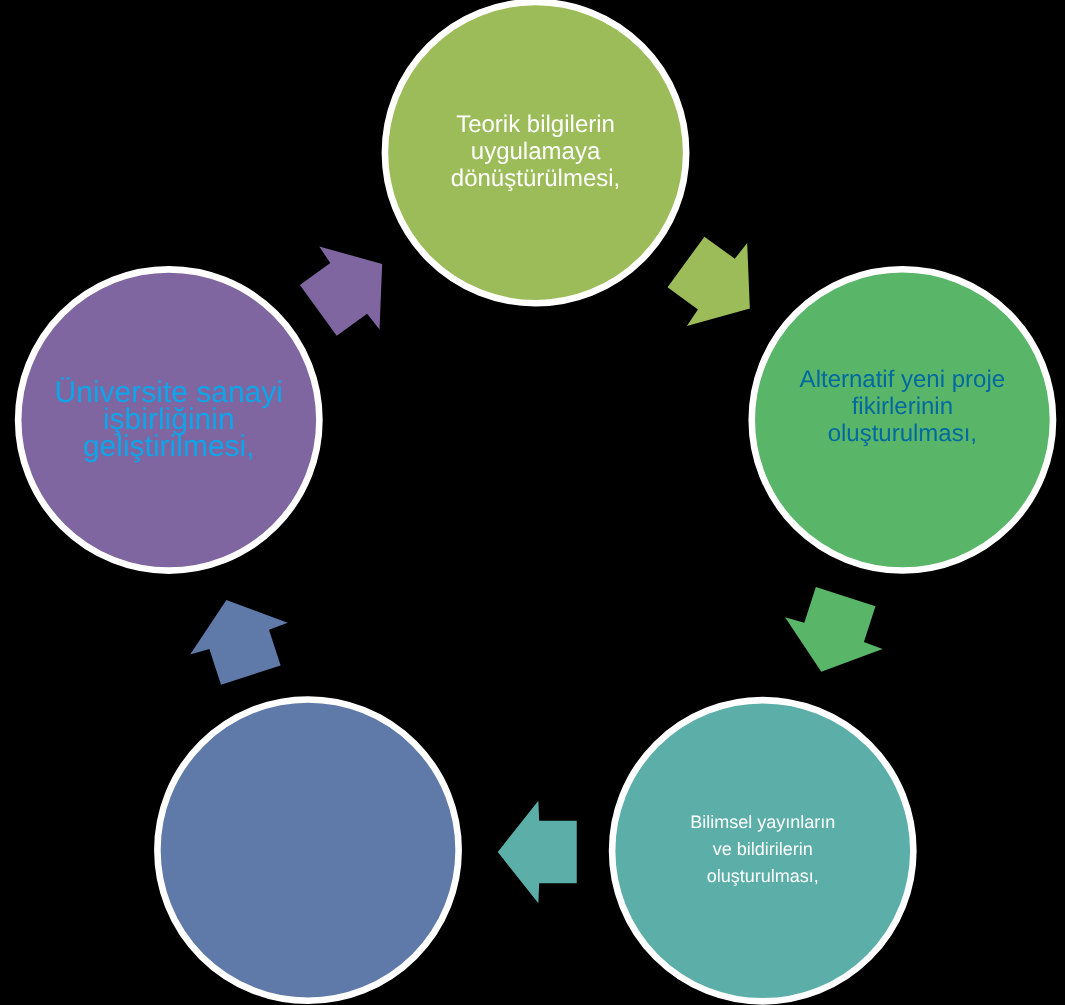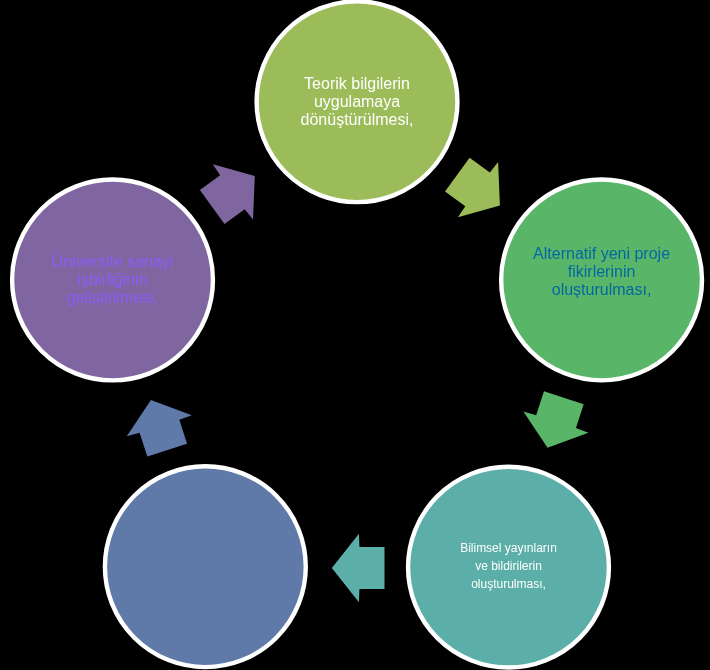--- a/index.html
+++ b/index.html
@@ -43,17 +43,17 @@
 
   <div class="node-label" style="left: 254.41px; top: -0.87px; width: 205.24px; height: 205.24px; color: rgb(255, 255, 255); font-size: 16px; line-height: 18px;">Teorik bilgilerin
 uygulamaya
 dönüştürülmesi,</div>
   <div class="node-label" style="left: 498.96px; top: 169px; width: 205.24px; height: 205.24px; color: #0369a1; font-size: 16px; line-height: 18px;">Alternatif yeni proje
 fikirlerinin
 oluşturulması,</div>
   <div class="node-label" style="left: 405.86px; top: 463px; width: 205.24px; height: 205.24px; color: rgb(255, 255, 255); font-size: 12px; line-height: 18px;">Bilimsel yayınların
 ve bildirilerin
 oluşturulması,</div>
-  <div class="node-label" style="left: 9.9px; top: 177.35px; width: 205.24px; height: 205.24px; color: #8b5cf6; font-size: 16px; line-height: 18px;">Üniversite sanayi
+  <div class="node-label" style="left: 9.9px; top: 177.35px; width: 205.24px; height: 205.24px; color: #0ea5e9; font-size: 20px; line-height: 18px;">Üniversite sanayi
 işbirliğinin
 geliştirilmesi,</div>
 
 </div>
 
 </body></html>

